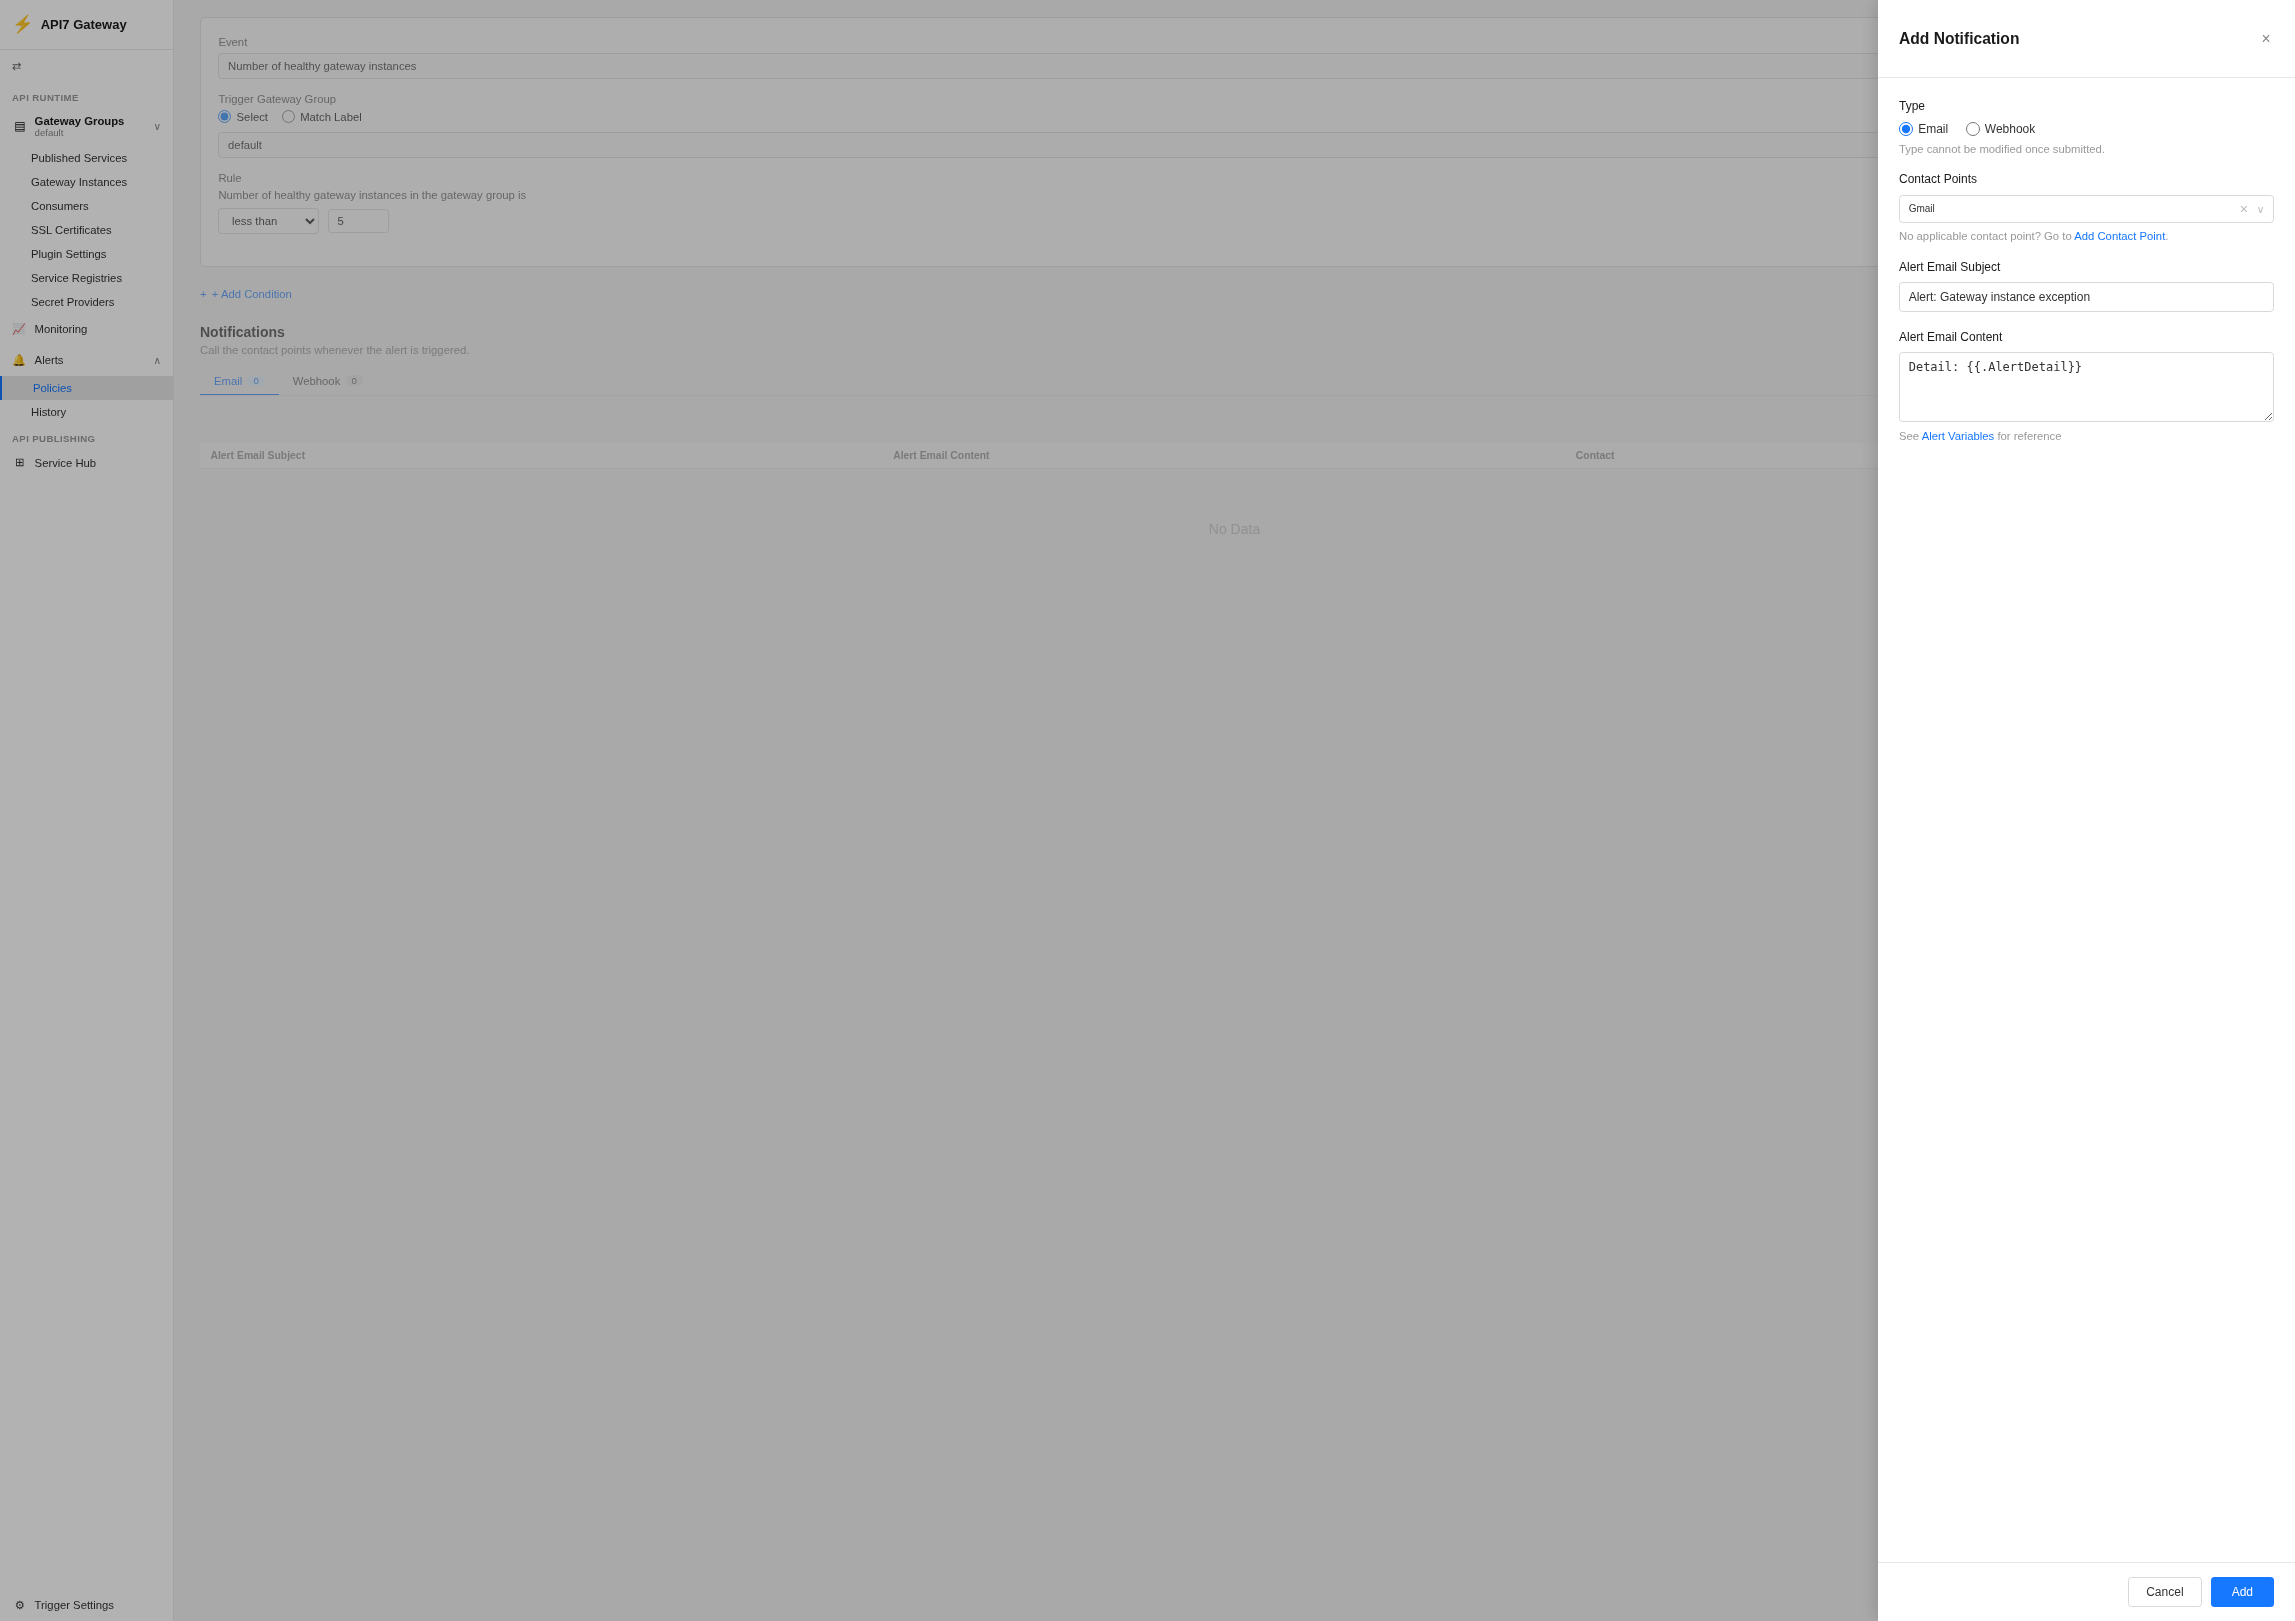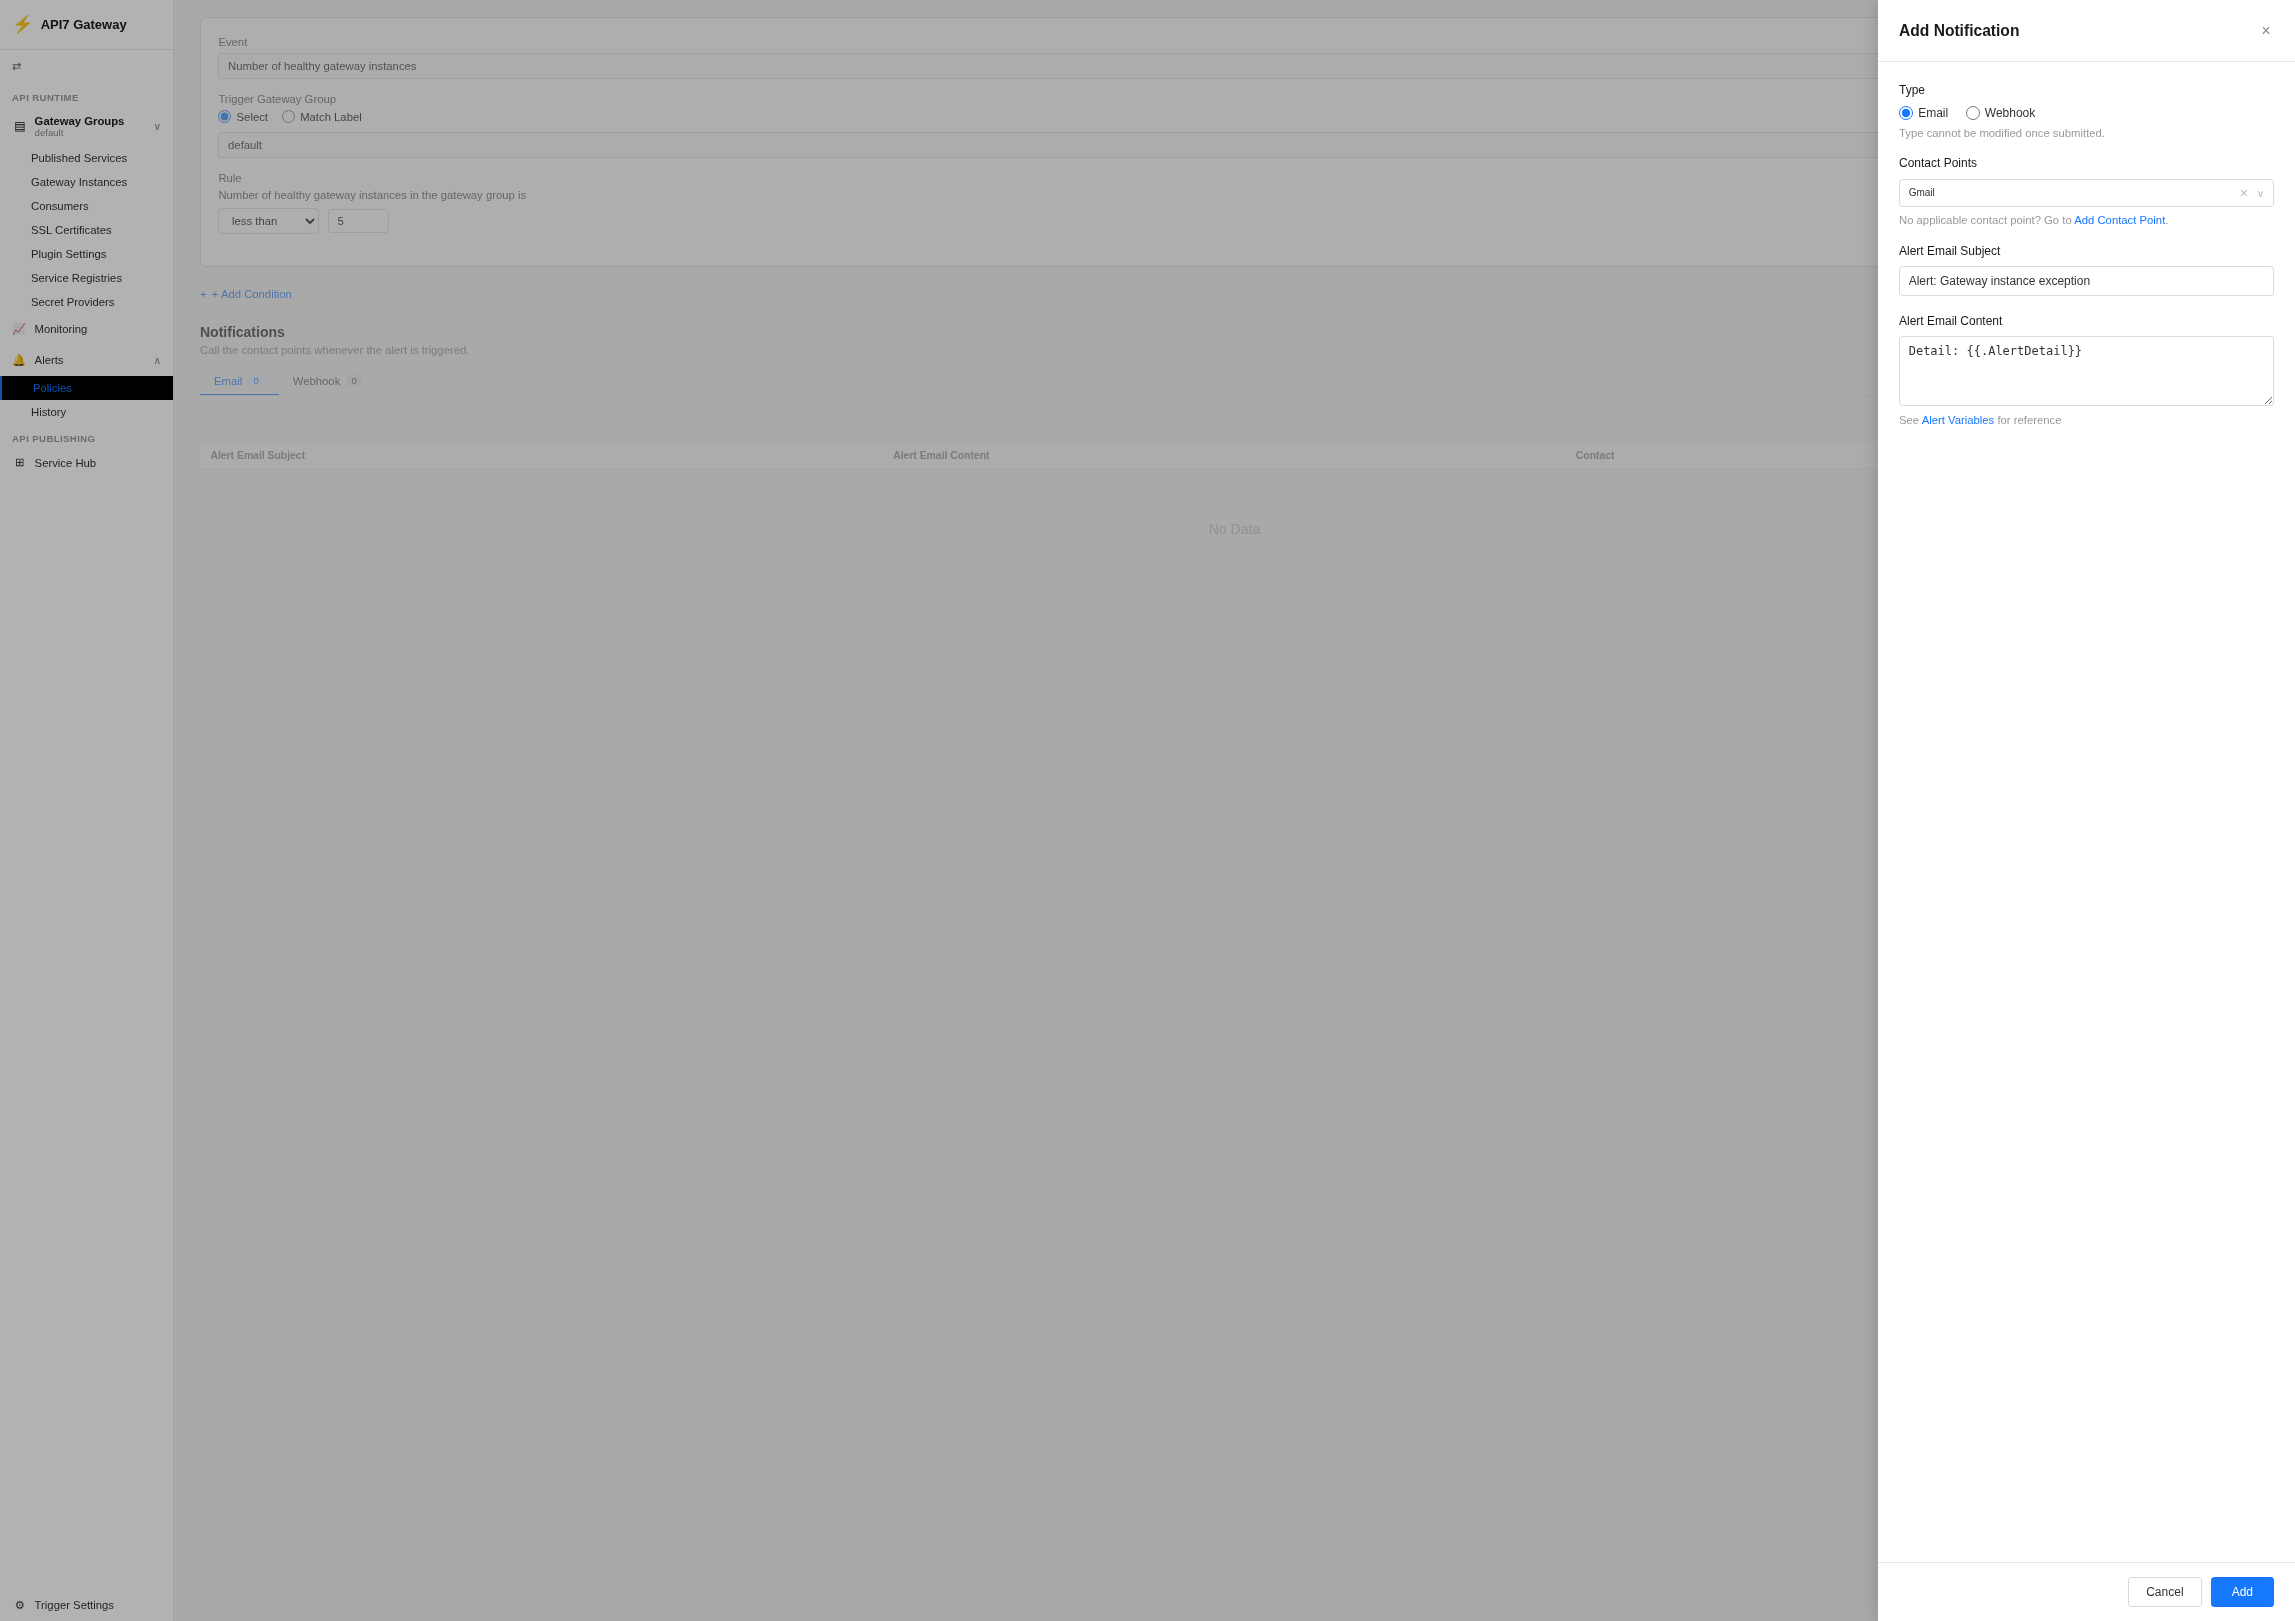--- a/index.html
+++ b/index.html
@@ -10,21 +10,21 @@
     .sidebar-logo { display: flex; align-items: center; gap: 7px; padding: 14px 12px; border-bottom: 0.9px solid #e8e8e8; }
     .logo-icon { color: #e53e3e; font-size: 17.4px; }
     .logo-text { font-weight: 700; font-size: 13px; color: #1a1a1a; }
     .sidebar-nav-icon { width: 15.6px; height: 15.6px; display: inline-flex; align-items: center; justify-content: center; flex-shrink: 0; }
     .sidebar-back { display: flex; align-items: center; gap: 5.2px; padding: 10.4px 12px; color: #666; cursor: pointer; font-size: 11.3px; }
 
     .section-label { padding: 8.7px 12px 3.5px; font-size: 9.6px; color: #999; font-weight: 600; text-transform: uppercase; letter-spacing: 0.4px; }
 
     .nav-item { display: flex; align-items: center; gap: 7px; padding: 7.8px 12px; cursor: pointer; color: #333; font-size: 11.3px; }
     .nav-sub-item { padding: 6px 12px 6px 31px; cursor: pointer; color: #333; font-size: 11.3px; display: flex; align-items: center; }
-    .nav-sub-item.active { color: #1677ff; font-weight: 500; border-left: 2.6px solid #1677ff; background: #000000; }
+    .nav-sub-item.active { color: #1677ff; font-weight: 500; border-left: 2.6px solid #1677ff; background: #e5e5e5; }
 
     .gateway-group-item { display: flex; align-items: center; justify-content: space-between; padding: 7.8px 12px; cursor: pointer; }
     .gateway-group-info { display: flex; align-items: center; gap: 7px; }
     .gateway-group-text { display: flex; flex-direction: column; }
     .gateway-group-name { font-weight: 600; font-size: 11.3px; color: #1a1a1a; }
     .gateway-group-sub { font-size: 9.6px; color: #888; }
 
     
     .main-content { flex: 1; overflow-y: auto; background: #f5f5f5; opacity: 0.6; pointer-events: none; }
     .main-inner { padding: 17.4px 26px; }
@@ -59,21 +59,21 @@
     .search-box { display: flex; align-items: center; gap: 7px; padding: 6px 10.4px; border: 0.9px solid #d9d9d9; border-radius: 3.5px; background: #fff; margin-bottom: 8.7px; color: #999; font-size: 11.3px; max-width: 348px; margin-left: auto; }
 
     .table-header { display: grid; grid-template-columns: 1fr 1fr 1fr; padding: 7px 10.4px; background: #fafafa; border-bottom: 0.9px solid #e8e8e8; font-size: 10.4px; color: #888; font-weight: 600; }
     .no-data { text-align: center; padding: 52px 17.4px; font-size: 14px; color: #bbb; }
 
     
     .overlay { position: fixed; top: 0; left: 0; right: 0; bottom: 0; background: rgba(0,0,0,0.3); z-index: 100; }
 
     
     .drawer { position: fixed; top: 0; right: 0; bottom: 0; width: 417px; background: #fff; z-index: 200; display: flex; flex-direction: column; box-shadow: -3.5px 0 17.4px rgba(0,0,0,0.15); }
-    .drawer-header { display: flex; align-items: center; justify-content: space-between; padding: 18px 21px; border-bottom: 0.9px solid #e8e8e8; }
+    .drawer-header { display: flex; align-items: center; justify-content: space-between; padding: 26px 21px; border-bottom: 0.9px solid #e8e8e8; }
     .drawer-title { font-size: 15.6px; font-weight: 600; color: #1a1a1a; }
     .drawer-close { cursor: pointer; color: #888; font-size: 15.6px; padding: 3.5px; border: none; background: none; }
 
     .drawer-body { flex: 1; overflow-y: auto; padding: 21px; }
 
     .field-group { margin-bottom: 17.4px; }
     .field-label { font-size: 12px; font-weight: 500; color: #1a1a1a; margin-bottom: 8.7px; }
 
     .type-radio-row { display: flex; align-items: center; gap: 17.4px; margin-bottom: 7px; }
     .type-radio-option { display: flex; align-items: center; gap: 5.2px; font-size: 12px; color: #333; cursor: pointer; }

